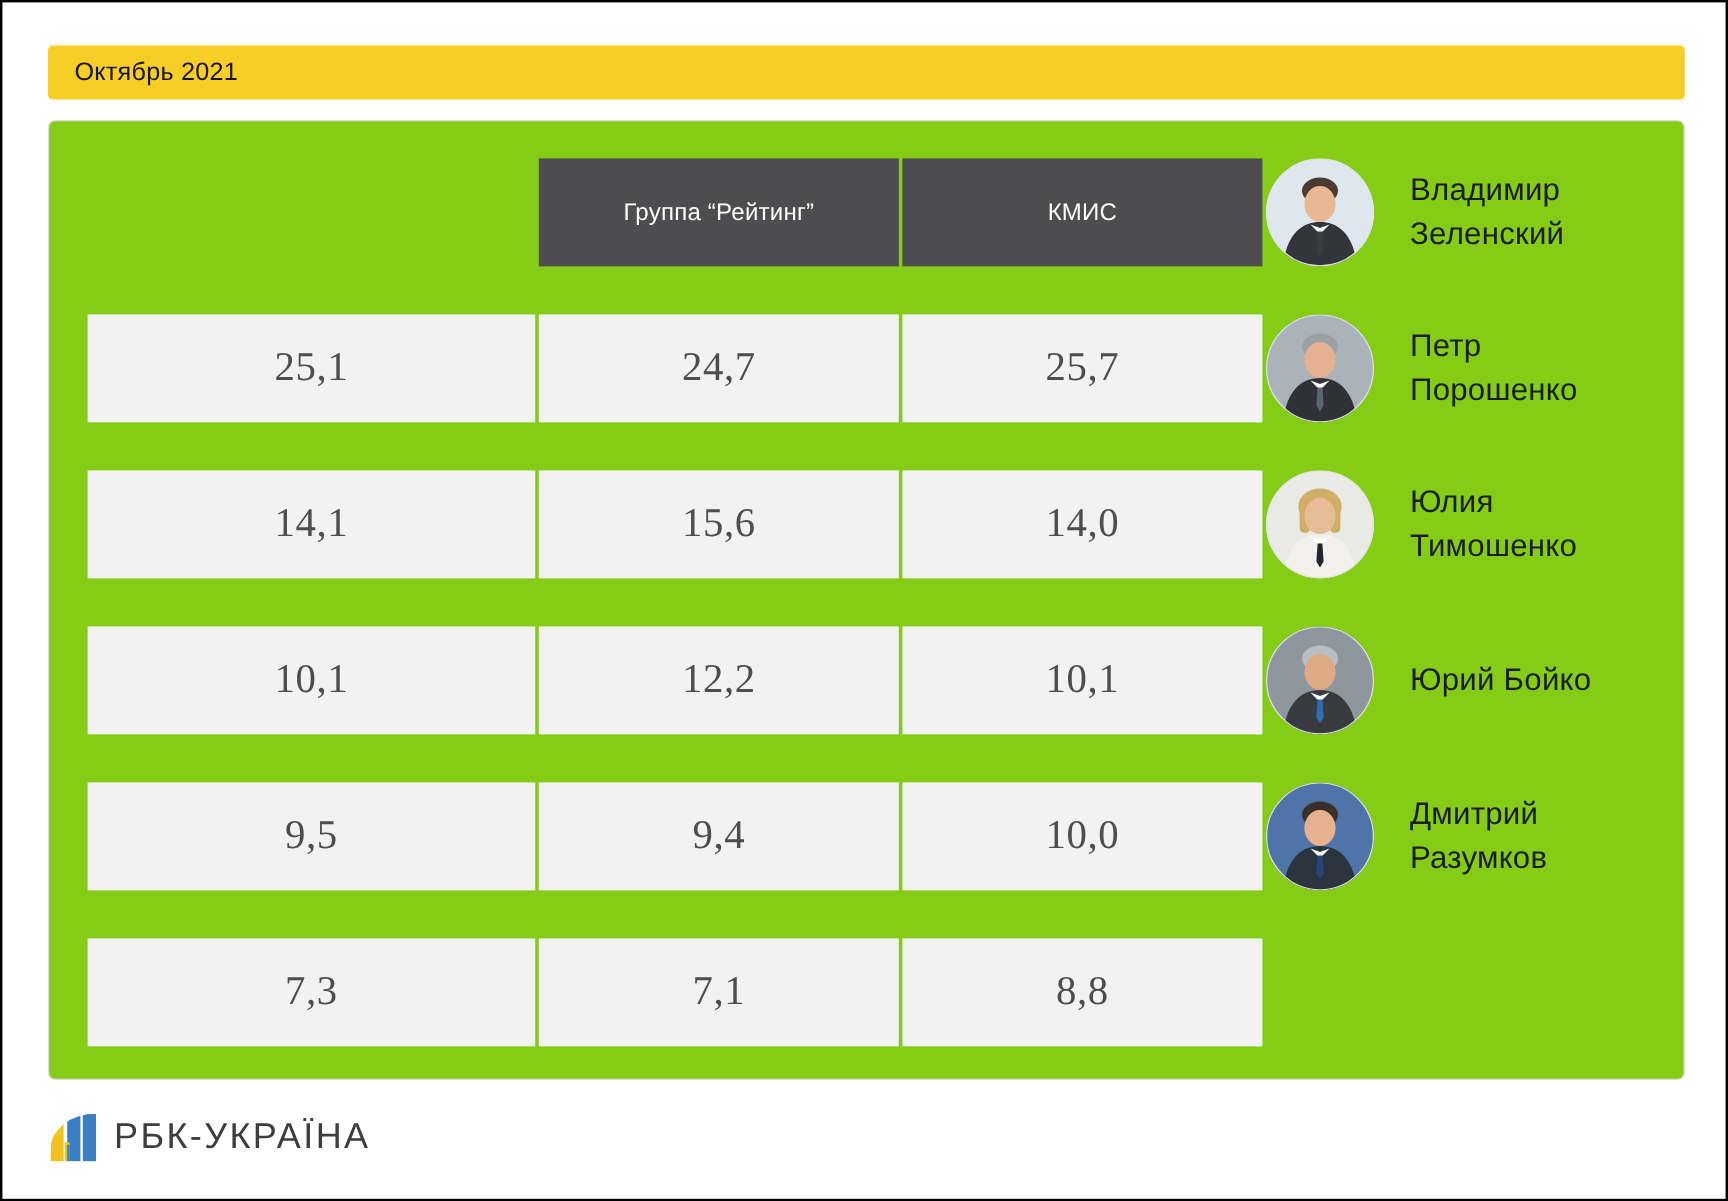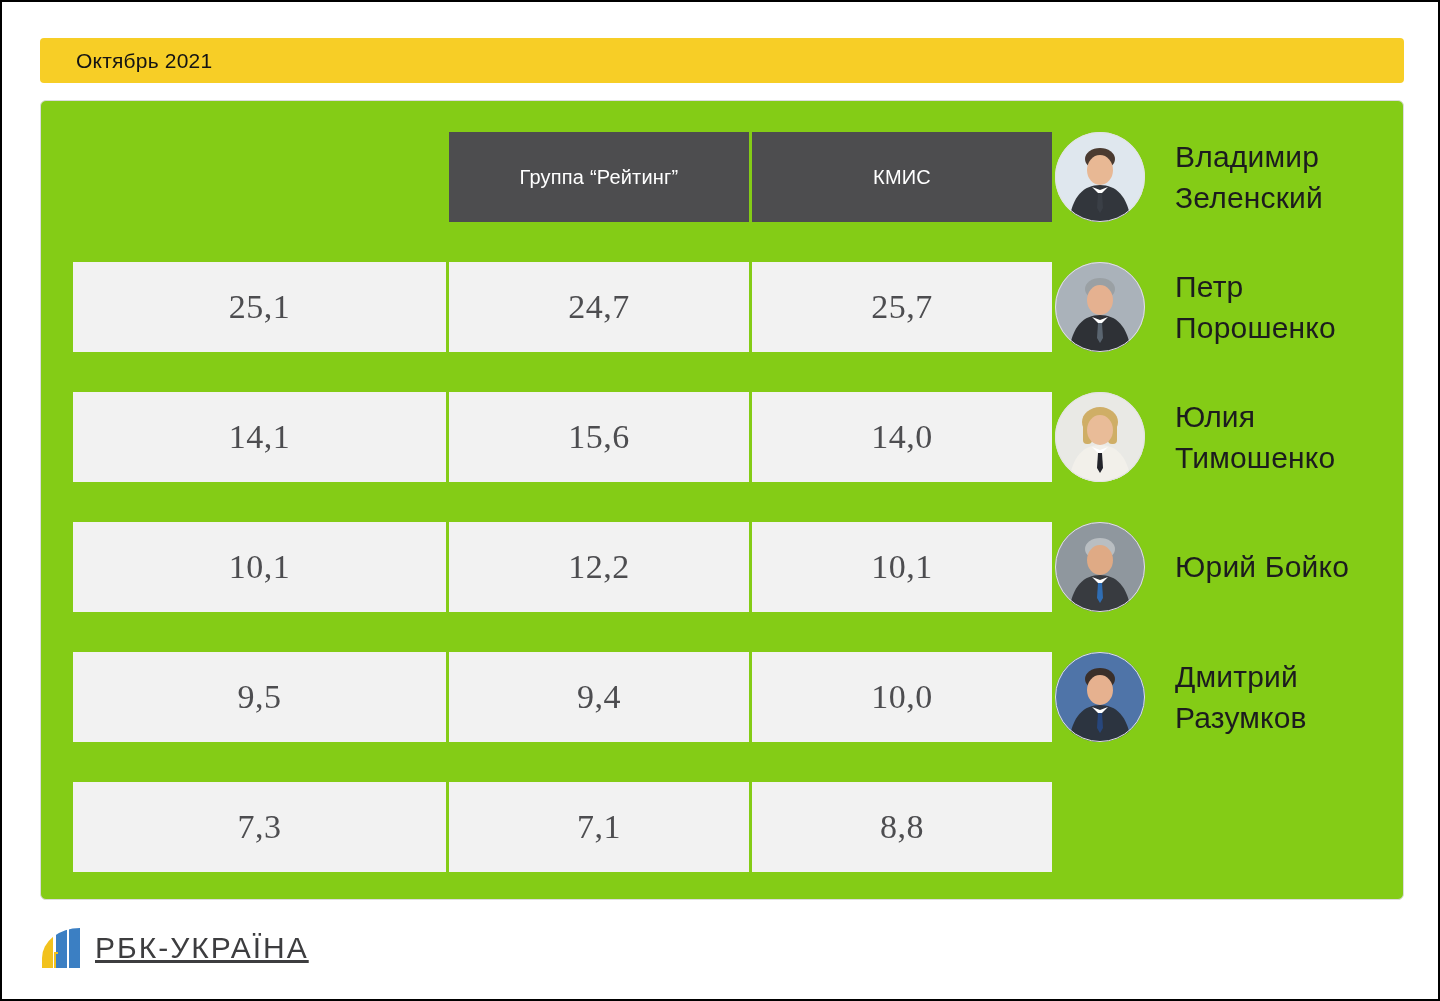--- a/index.html
+++ b/index.html
@@ -19,21 +19,20 @@
     width: 1364px; height: 45px;
     background: var(--banner-bg, #F7CE26);
     border-radius: 4px;
     display: flex; align-items: center;
     padding-left: 22px;
   }
   .banner span {
     font-size: 21px;
     color: #141414;
     letter-spacing: 0.2px;
-    margin-left: 14px;
   }
 
   
   .card {
     position: absolute;
     left: 38px; top: 98px;
     width: 1364px; height: 800px;
     background: #84cc16;
     border: 1px solid #dcdcdc;
     border-radius: 6px;
@@ -65,40 +64,39 @@
     color: var(--value-text, #4D4D50);
     letter-spacing: 0.5px;
     font-family: Liberation Serif, serif;
   }
   .labelcell {
     display: flex; align-items: center;
     gap: 30px;
   }
   .avatar { width: 90px; height: 90px; flex: 0 0 90px; }
   .name {
-    font-size: 30px;
+    font-size: 26px;
     line-height: 1.38;
     color: var(--name-text, #1C1C1E);
     letter-spacing: 0.2px;
   }
 
   
   .footer {
     position: absolute;
     left: 40px; top: 920px;
     height: 52px;
     display: flex; align-items: center;
     gap: 15px;
   }
   .logo-text {
     font-size: 30px;
     font-weight: 400;
     color: #3d3d3f;
     letter-spacing: 2px;
-    text-decoration: underline;
   }
 </style>
 </head>
 <body>
 
 <div class="banner">
   <span>Октябрь 2021</span>
 </div>
 
 <div class="card">

